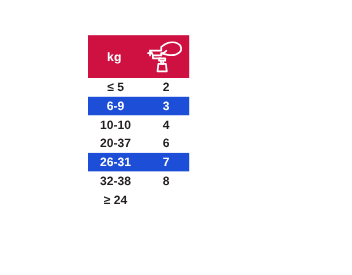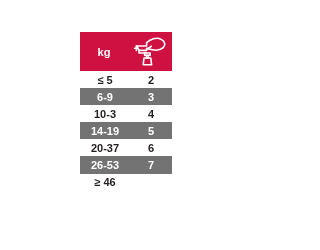--- a/index.html
+++ b/index.html
@@ -59,21 +59,21 @@
   .header-icon-cell svg {
     display: block;
   }
   .data-row {
     position: relative;
     height: 17.1px;
     display: flex;
     align-items: center;
   }
   .data-row.striped {
-    background: #737373;
+    background: #1d4ed8;
   }
   .data-row.plain {
     background: #ffffff;
   }
   .cell-weight,
   .cell-count {
     display: flex;
     align-items: center;
     justify-content: center;
     height: 100%;
@@ -134,33 +134,33 @@
 
     <div class="data-row plain">
       <div class="cell-weight">≤ 5</div>
       <div class="cell-count">2</div>
     </div>
     <div class="data-row striped">
       <div class="cell-weight">6-9</div>
       <div class="cell-count">3</div>
     </div>
     <div class="data-row plain">
-      <div class="cell-weight">10-3</div>
+      <div class="cell-weight">10-10</div>
       <div class="cell-count">4</div>
-    </div>
-    <div class="data-row striped">
-      <div class="cell-weight">14-19</div>
-      <div class="cell-count">5</div>
     </div>
     <div class="data-row plain">
       <div class="cell-weight">20-37</div>
       <div class="cell-count">6</div>
     </div>
     <div class="data-row striped">
-      <div class="cell-weight">26-53</div>
+      <div class="cell-weight">26-31</div>
       <div class="cell-count">7</div>
     </div>
     <div class="data-row plain">
-      <div class="cell-weight">≥ 46</div>
+      <div class="cell-weight">32-38</div>
+      <div class="cell-count">8</div>
+    </div>
+    <div class="data-row plain">
+      <div class="cell-weight">≥ 24</div>
     </div>
 
   </div>
 </div>
 
 </body></html>

